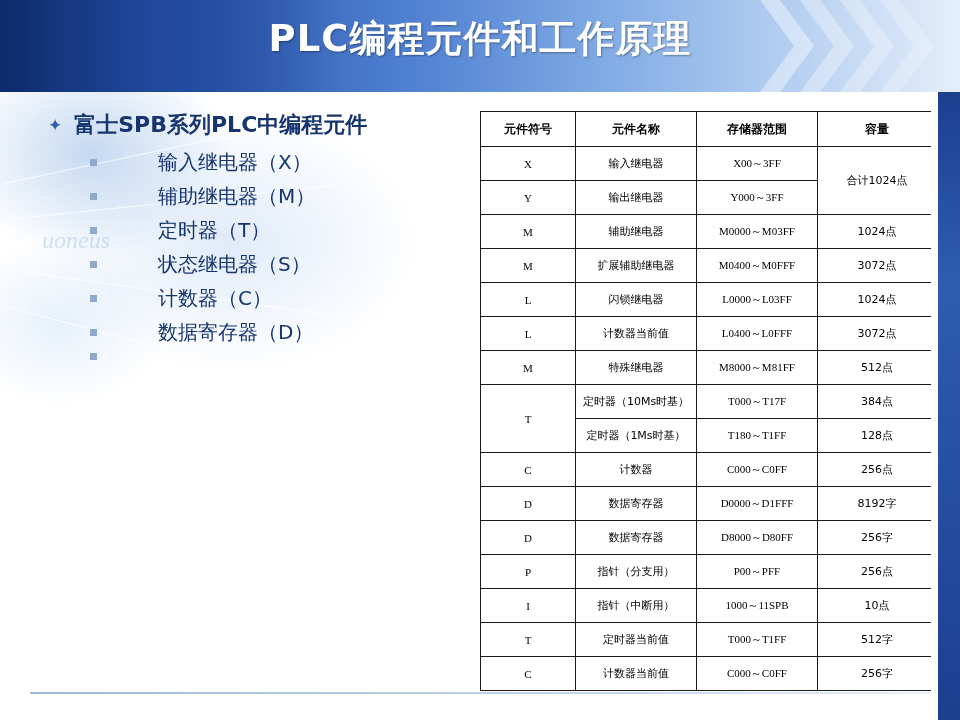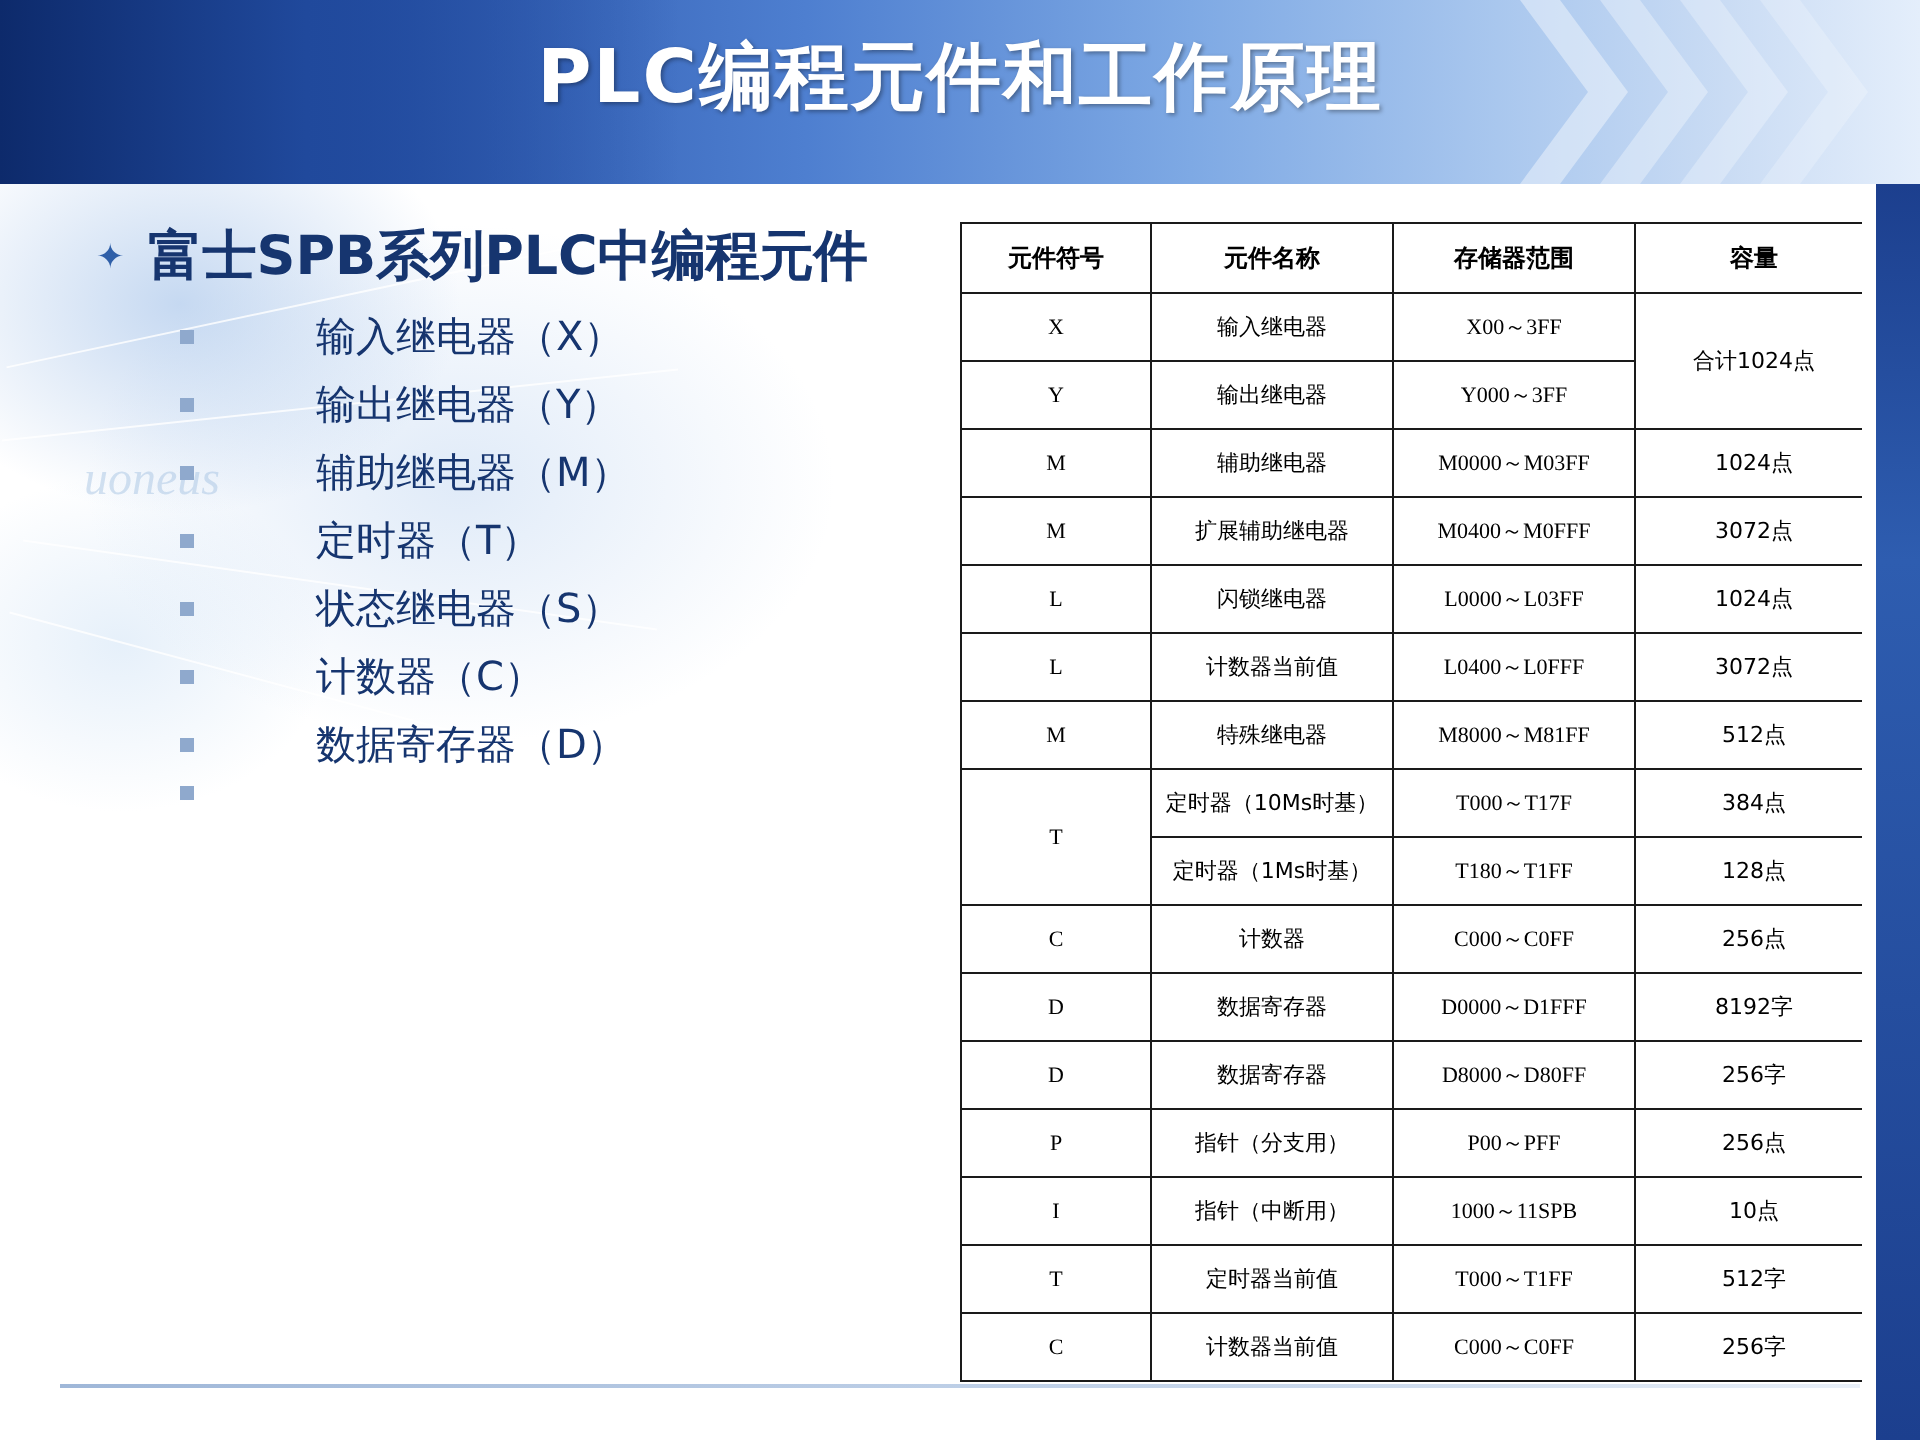--- a/index.html
+++ b/index.html
@@ -113,21 +113,21 @@
     align-items: center;
     margin-bottom: 9px;
   }
   .lvl1 .dia {
     color: #2f5fa8;
     font-size: 17px;
     margin-right: 12px;
     line-height: 1;
   }
   .lvl1 .txt {
-    font-size: 27px;
+    font-size: 22px;
     font-weight: bold;
     color: #16356f;
     font-family: "DejaVu Sans", "Liberation Sans", sans-serif;
   }
   .lvl2 {
     display: flex;
     align-items: center;
     margin: 0 0 7px 42px;
     gap: 48px;
   }
@@ -218,24 +218,20 @@
 
     <div class="bullets">
       <div class="lvl1">
         <span class="dia">✦</span>
         <span class="txt">富士SPB系列PLC中编程元件</span>
       </div>
 
       <div class="lvl2">
         <span class="sq"></span>
         <span class="txt">输入继电器（X）</span>
-      </div>
-      <div class="lvl2">
-        <span class="sq"></span>
-        <span class="txt">输出继电器（Y）</span>
       </div>
       <div class="lvl2">
         <span class="sq"></span>
         <span class="txt">辅助继电器（M）</span>
       </div>
       <div class="lvl2">
         <span class="sq"></span>
         <span class="txt">定时器（T）</span>
       </div>
       <div class="lvl2">

